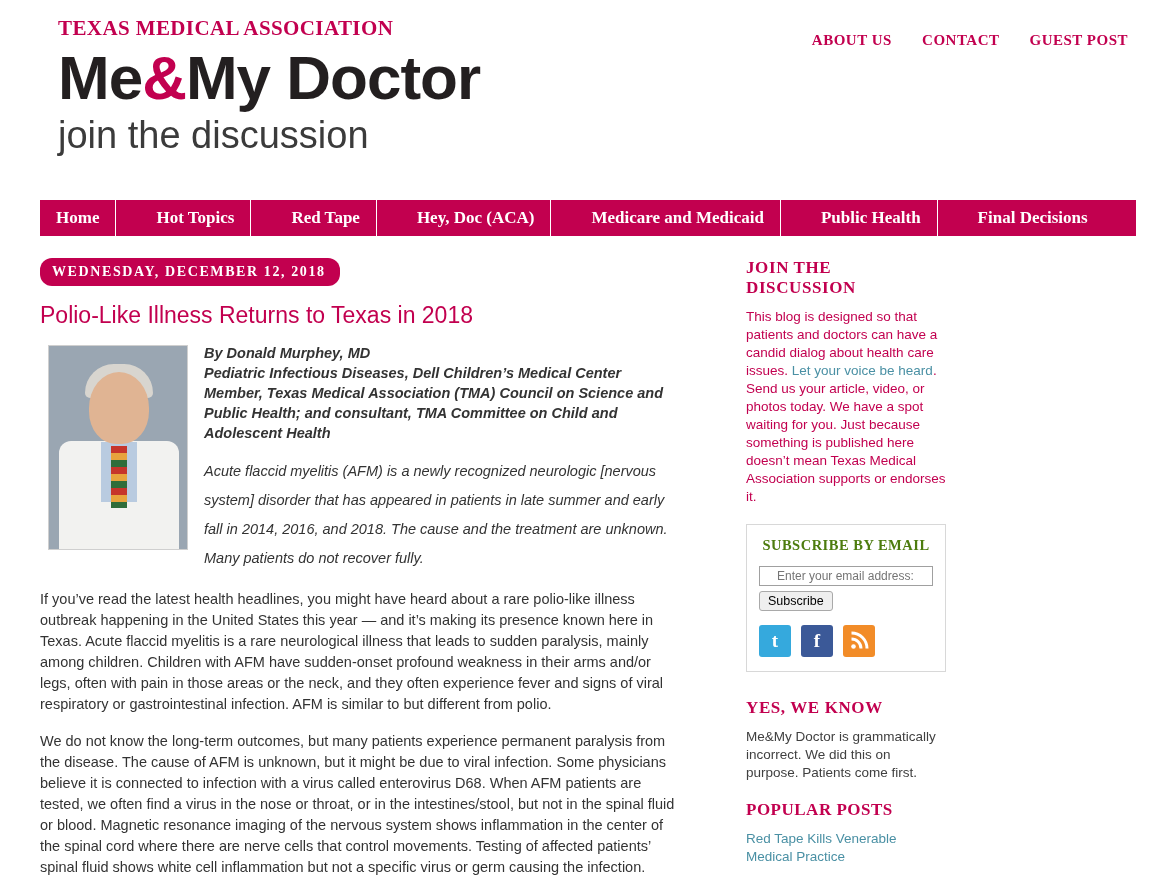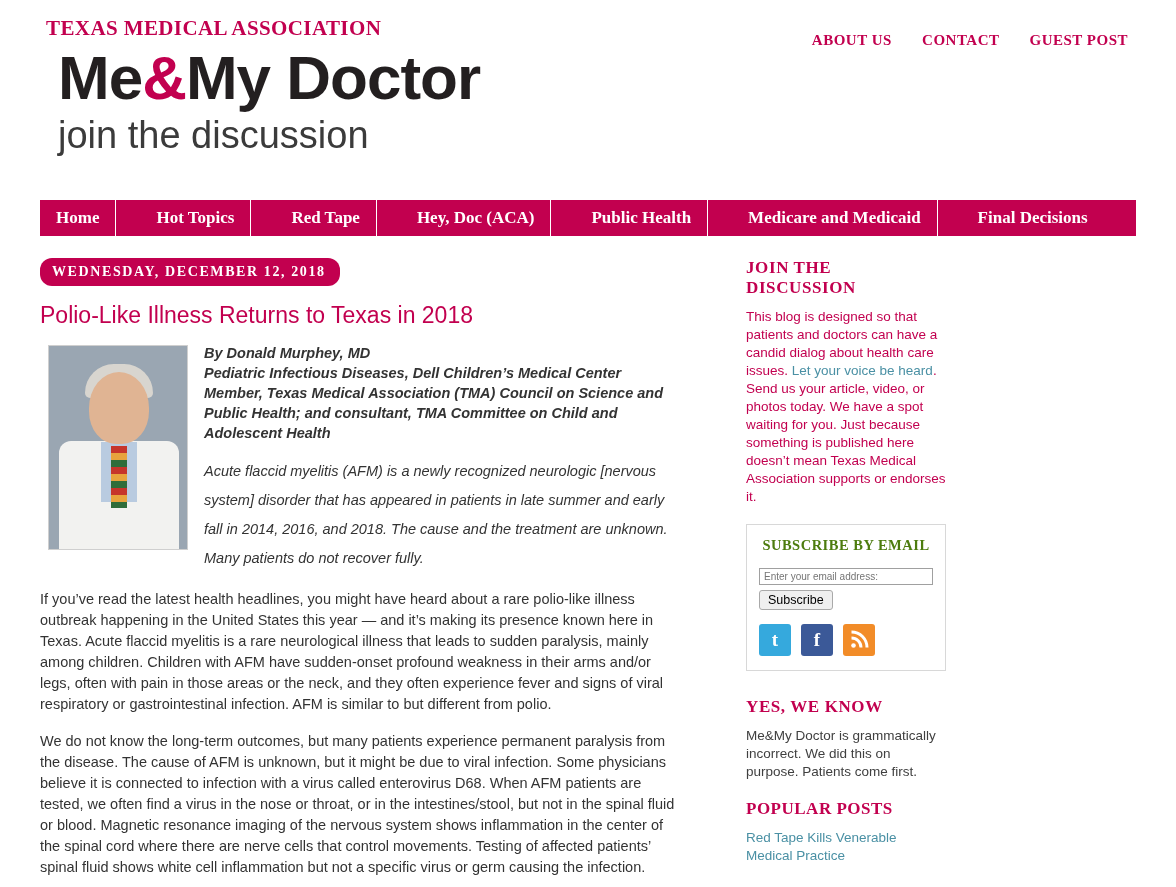--- a/index.html
+++ b/index.html
@@ -22,21 +22,21 @@
     position: relative;
     padding: 16px 36px 0 36px;
     height: 190px;
   }
   .brand-eyebrow {
     font-family: "Liberation Serif", serif;
     font-weight: bold;
     color: #c2004f;
     font-size: 21px;
     letter-spacing: 0.4px;
-    margin: 0 0 2px 10px;
+    margin: 0 0 2px 22px;
   }
   .brand-title {
     font-family: "Liberation Sans", sans-serif;
     font-weight: bold;
     font-size: 62px;
     line-height: 70px;
     color: #231f20;
     margin: 0 0 0 22px;
     letter-spacing: -1px;
   }
@@ -195,22 +195,22 @@
     color: #4d7c0f;
     font-family: "Liberation Serif", serif;
     font-weight: bold;
     font-size: 14.5px;
     letter-spacing: 0.5px;
     text-align: center;
     margin: 0 0 12px 0;
   }
   .email-input {
     width: 100%;
-    font-size: 10px;
-    padding: 2px 4px;
+    font-size: 12px;
+    padding: 2px 17px;
     border: 1px solid #a0a0a0;
     color: #4d7c0f;
     font-family: "Liberation Sans", sans-serif;
   }
   .sub-btn {
     margin-top: 5px;
     font-size: 12.5px;
     padding: 2px 8px;
     background: #efefef;
     border: 1px solid #a9a9a9;
@@ -267,22 +267,22 @@
       <a href="#">CONTACT</a>
       <a href="#">GUEST POST</a>
     </div>
   </div>
 
   <div class="mainnav">
     <div class="item">Home</div>
     <div class="item">Hot Topics</div>
     <div class="item">Red Tape</div>
     <div class="item">Hey, Doc (ACA)</div>
+    <div class="item">Medicare and Medicaid</div>
     <div class="item">Public Health</div>
-    <div class="item">Medicare and Medicaid</div>
     <div class="item">Final Decisions</div>
   </div>
 
   <div class="content">
 
     <div class="post-col">
       <div class="date-banner">WEDNESDAY, DECEMBER 12, 2018</div>
       <h1 class="post-title">Polio-Like Illness Returns to Texas in 2018</h1>
 
       <div class="byline-block">

